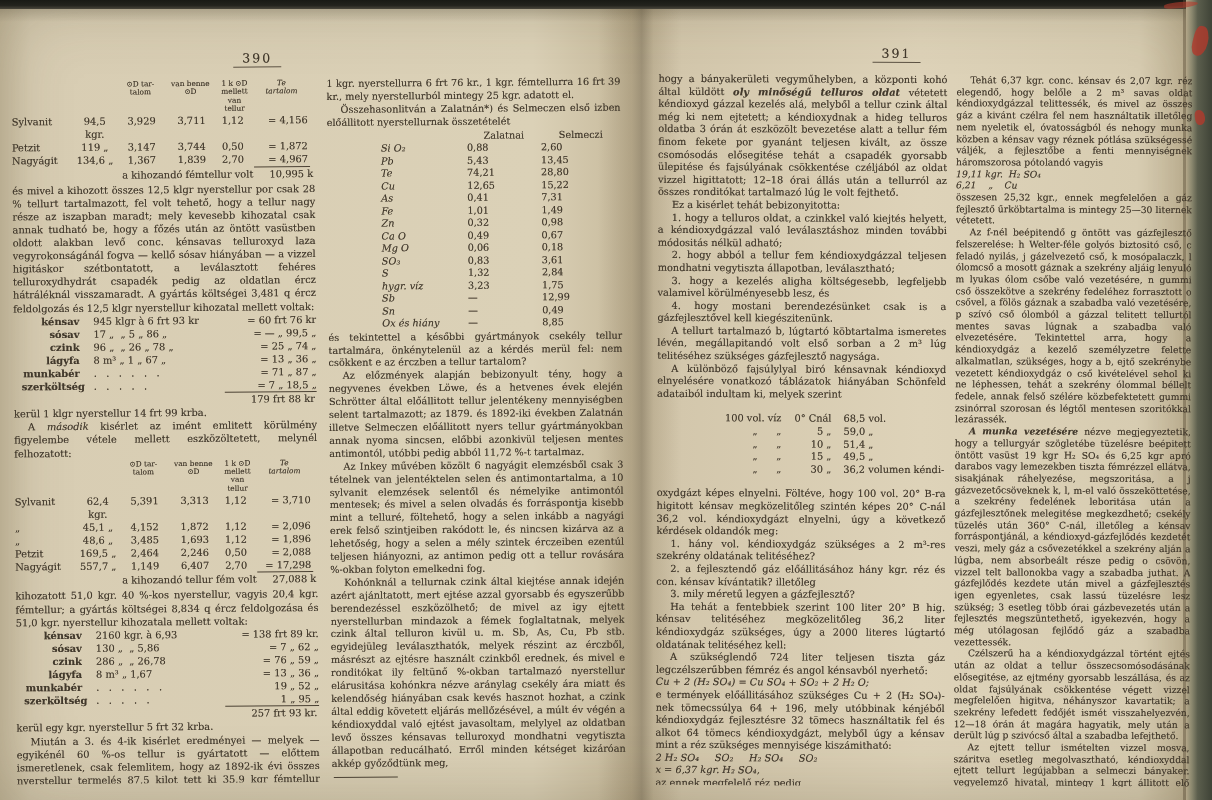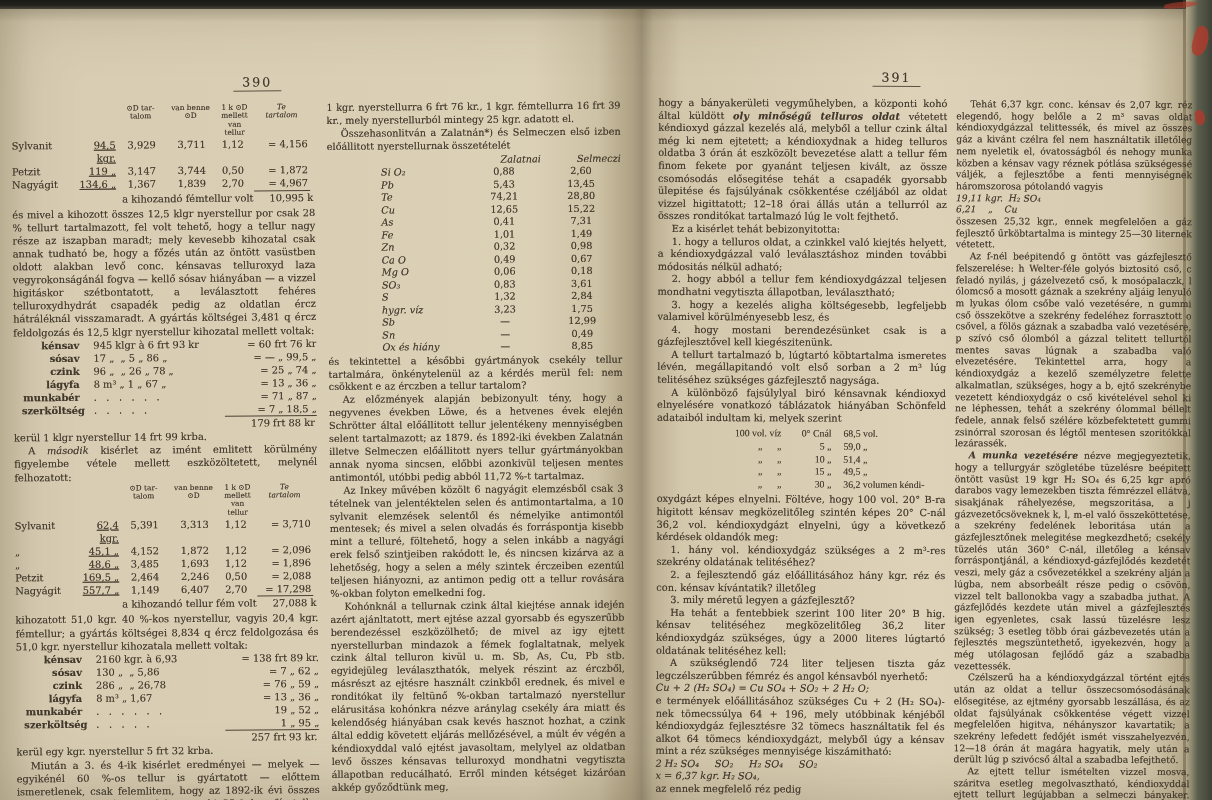--- a/index.html
+++ b/index.html
@@ -22,21 +22,21 @@
   .mark1{right:4px;top:26px;width:15px;height:30px;transform:rotate(14deg);}
   .mark2{right:7px;top:110px;width:10px;height:15px;transform:rotate(-8deg);}
   .mark3{right:14px;top:2px;width:34px;height:6px;transform:rotate(-6deg);opacity:.6;}
   .gutter-shadow{position:absolute;left:598px;top:0;width:84px;height:100%;
     background:linear-gradient(90deg,rgba(87,70,42,0) 0,rgba(87,70,42,.20) 40%,rgba(56,45,26,.30) 52%,rgba(87,70,42,.12) 66%,rgba(87,70,42,0) 100%);}
 
   .page{position:absolute;top:50px;}
   .page-left{left:14px;width:612px;transform:rotate(-0.45deg);}
   .page-right{left:657px;width:534px;top:46px;transform:rotate(0.25deg);}
   .pagenum{display:block;width:max-content;font-size:12.5px;letter-spacing:2px;
-    border-bottom:1px solid #5c5243;padding:0 9px 1px;margin-bottom:11px;margin-top:24px;}
+    border-bottom:1px solid #5c5243;padding:0 9px 1px;margin-bottom:11px;}
   .page-left .pagenum{margin-left:222px;}
   .page-right .pagenum{margin-left:214px;}
 
   .cols{display:flex;}
   .col{text-align:justify;overflow:hidden;}
   .lc1{width:303px;font-size:9.9px;line-height:13.1px;height:704px;margin-right:12px;}
   .lc2{width:294px;font-size:9.7px;line-height:12.9px;height:704px;}
   .rc1{width:289px;font-size:9.8px;line-height:12.6px;height:712px;margin-right:9px;}
   .rc2{width:236px;font-size:9.2px;line-height:11.7px;height:712px;}
 
@@ -44,44 +44,44 @@
   p.ind{text-indent:14px;}
   .bi{font-style:italic;font-weight:bold;}
   em{font-style:italic;}
 
   
   .mt{margin:1px 0 2px;}
   .mth,.mtr{display:grid;grid-template-columns:58px 46px 50px 50px 38px 56px;}
   .mth{font-size:7.4px;line-height:8.3px;text-align:center;white-space:pre-line;margin-bottom:1px;}
   .mth .hte{font-style:italic;}
   .mtr .tn{text-align:left;}
-  .mtr .tq{text-align:right;padding-left:4px;text-decoration:underline;}
+  .mtr .tq{text-align:center;padding-left:4px;}
   .mtr .tv{text-align:right;padding-right:10px;}
   .mtr .td{text-align:right;padding-right:2px;}
   .du{border-bottom:1px solid #4c4234;}
   .msum{display:flex;justify-content:flex-end;gap:16px;padding-right:2px;}
 
   
   .ct{margin:0;}
   .ctr{display:grid;grid-template-columns:66px 1fr 94px;}
   .ctr .cl{text-align:right;padding-left:8px;font-weight:bold;}
   .ctr .cm{text-align:left;padding-left:14px;white-space:pre;}
   .ctr .cr{text-align:right;}
   .cttl{display:flex;justify-content:flex-end;}
   .cttl span{border-top:1px solid #4c4234;padding:0 2px 0 26px;}
 
   
   .comp{width:252px;margin:1px 0 1px 42px;line-height:12.5px;}
   .comph,.compr{display:grid;grid-template-columns:98px 74px 80px;}
-  .comph span{text-align:right;font-style:italic;}
+  .comph span{text-align:center;}
   .compr .sym{font-style:italic;text-align:left;padding-left:12px;}
-  .compr .cv{text-align:center;}
+  .compr .cv{text-align:left;}
 
   
-  .abs{width:216px;margin:3px auto;line-height:12.6px;font-family:Liberation Serif, serif;}
+  .abs{width:216px;margin:12px auto;line-height:12.6px;}
   .absr{display:grid;grid-template-columns:88px 56px 1fr;white-space:pre;}
   .absr .aa{text-align:right;}
   .absr .ab{text-align:right;padding-right:6px;}
   .absr .ac{text-align:left;padding-left:6px;white-space:nowrap;}
 
   .fx{text-align:left;font-style:italic;white-space:pre-wrap;}
   .fnrule{width:64px;border-top:1px solid #4c4234;margin:7px 0 3px 2px;}
   .footnote{font-size:8.7px;}
 </style>
 </head>

